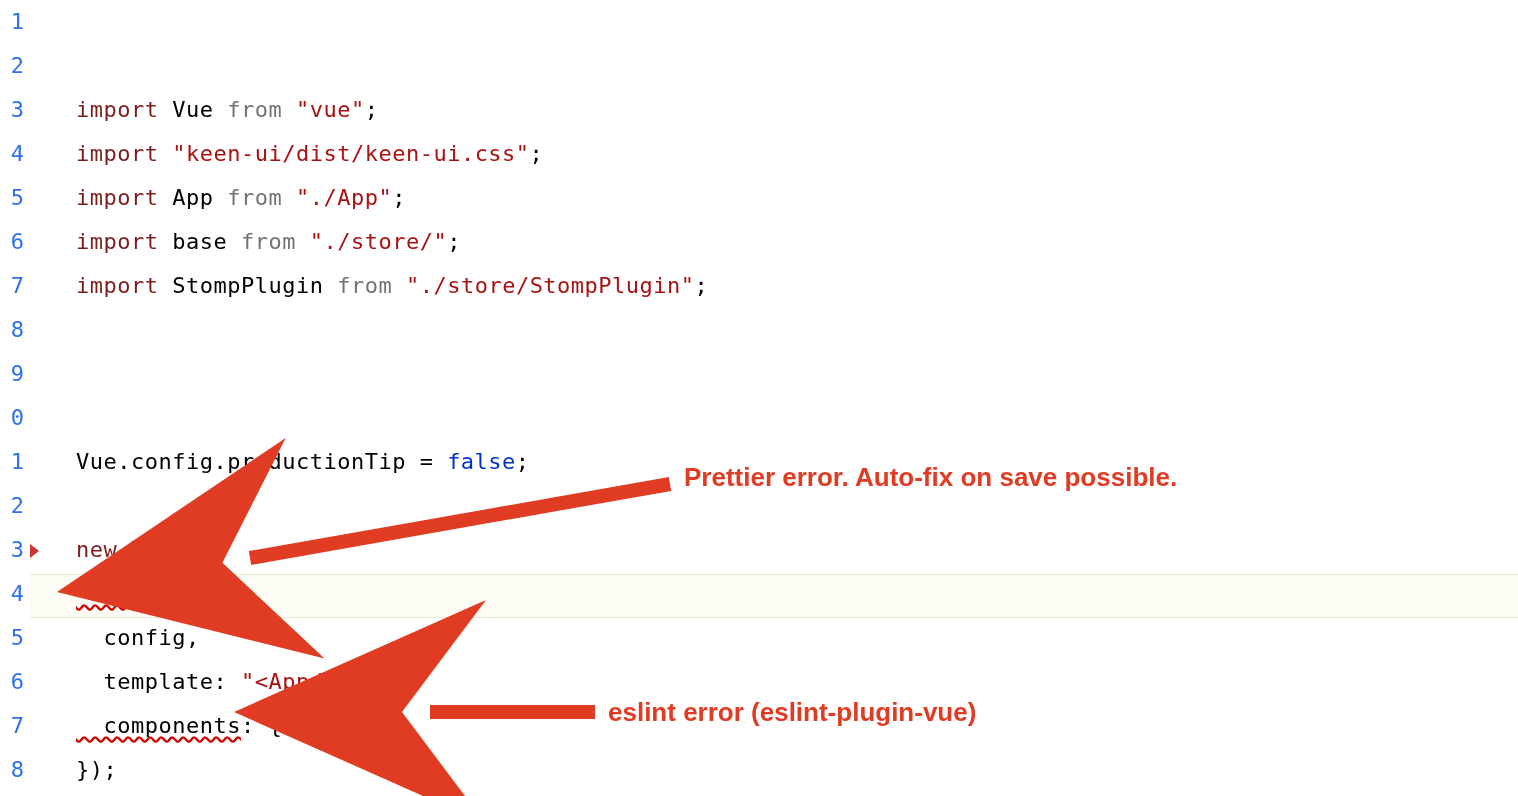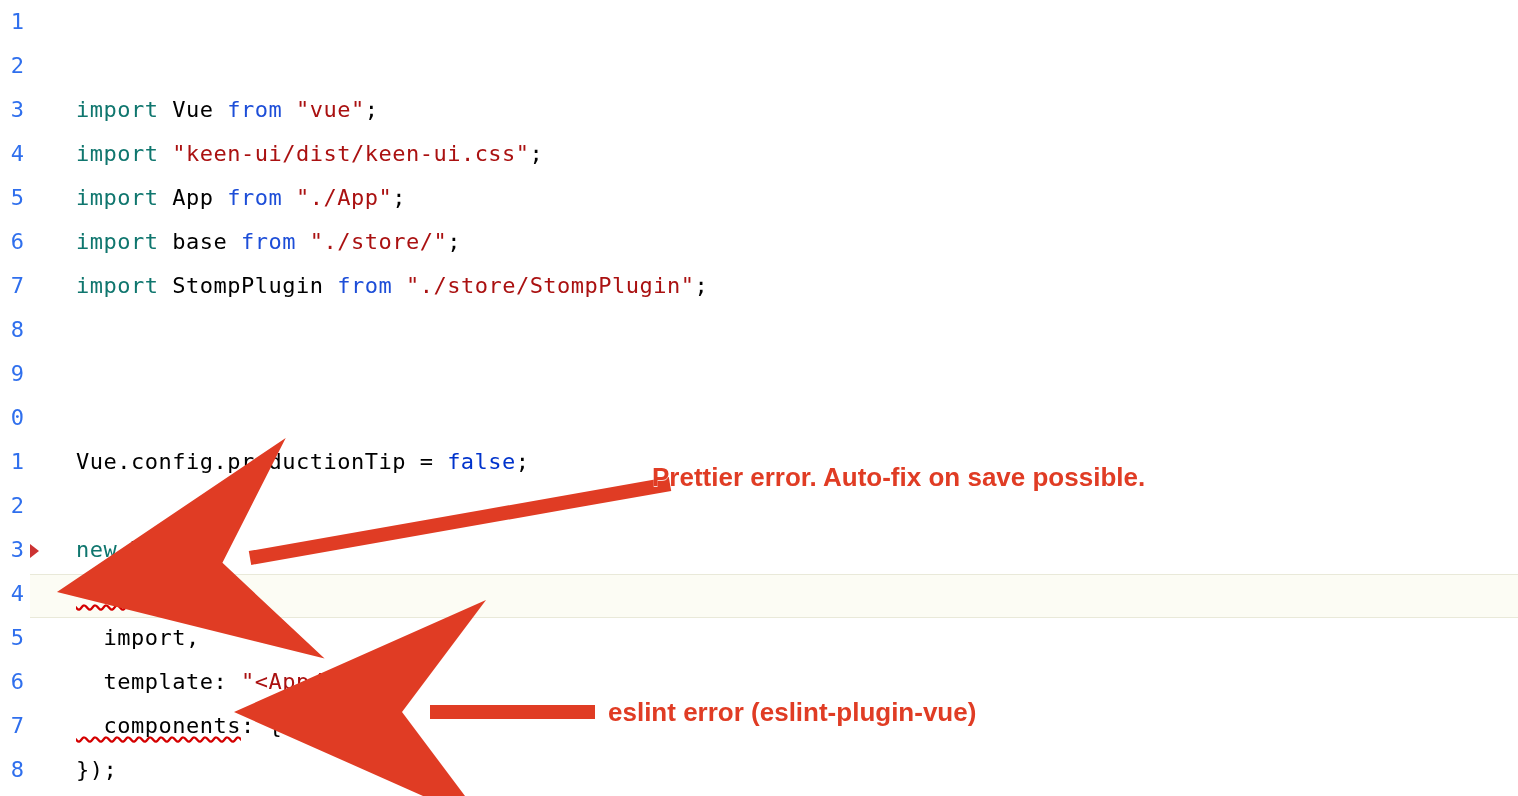--- a/index.html
+++ b/index.html
@@ -32,23 +32,23 @@
     flex: 0 0 30px;
     font-weight: 400;
     user-select: none;
     position: relative;
   }
   .code {
     padding-left: 46px;
     letter-spacing: 0.5px;
   }
   .tok-comment { color: #009900; font-style: normal; }
-  .tok-kw      { color: #0f766e; }
+  .tok-kw      { color: #7f1d1d; }
   .tok-id      { color: #000000; }
-  .tok-from    { color: #1d4ed8; }
+  .tok-from    { color: #737373; }
   .tok-str     { color: #aa1111; }
   .tok-punc    { color: #000000; }
   .tok-bool    { color: #0033cc; }
   .tok-el      { color: #a21caf; }
   .squiggle {
     text-decoration: underline wavy #d40000;
     text-decoration-skip-ink: none;
     text-underline-offset: 3px;
   }
   .current-line-bg {
@@ -84,21 +84,21 @@
   .annotation {
     position: absolute;
     font-family: "Helvetica Neue", Arial, sans-serif;
     font-weight: 800;
     font-size: 26px;
     color: #e03c24;
     text-shadow: 0 1px 0 rgba(255,255,255,0.8);
     z-index: 5;
     letter-spacing: 0px;
   }
-  .anno1 { left: 652px; top: 462px; }
+  .anno1 { left: 684px; top: 462px; }
   .anno2 { left: 608px; top: 697px; }
   svg.arrow {
     position: absolute;
     z-index: 4;
     overflow: visible;
   }
 </style>
 </head>
 <body>
 
@@ -171,21 +171,21 @@
       <div class="code"><span class="tok-kw">new</span><span class="tok-id"> Vue({</span></div>
     </div>
 
     <div class="line">
       <div class="gutter"><span>4</span></div>
       <div class="code"><span class="tok-el"><span class="squiggle">  el</span></span><span class="tok-punc">: </span><span class="tok-str">"#app"</span><span class="tok-punc">,</span></div>
     </div>
 
     <div class="line">
       <div class="gutter"><span>5</span></div>
-      <div class="code"><span class="tok-id">  import,</span></div>
+      <div class="code"><span class="tok-id">  config,</span></div>
     </div>
 
     <div class="line">
       <div class="gutter"><span>6</span></div>
       <div class="code"><span class="tok-id">  template: </span><span class="tok-str">"&lt;App/&gt;"</span><span class="tok-punc">,</span></div>
     </div>
 
     <div class="line">
       <div class="gutter"><span>7</span></div>
       <div class="code"><span class="tok-id"><span class="squiggle">  components</span></span><span class="tok-punc">: </span><span class="tok-id">{ App }</span></div>

